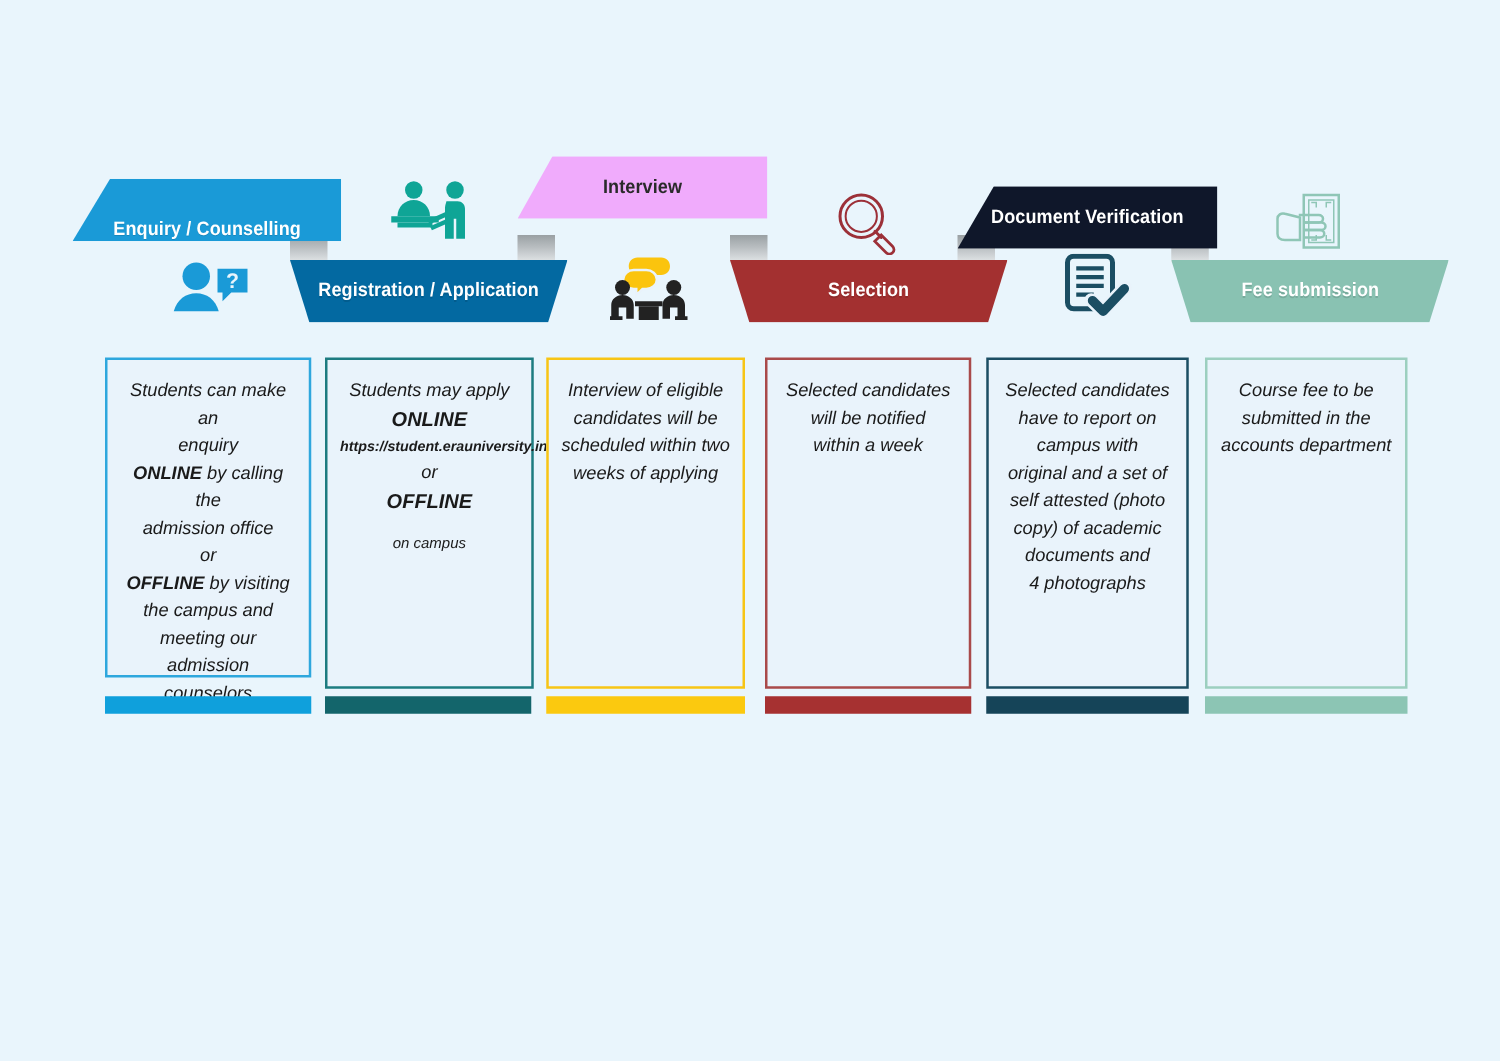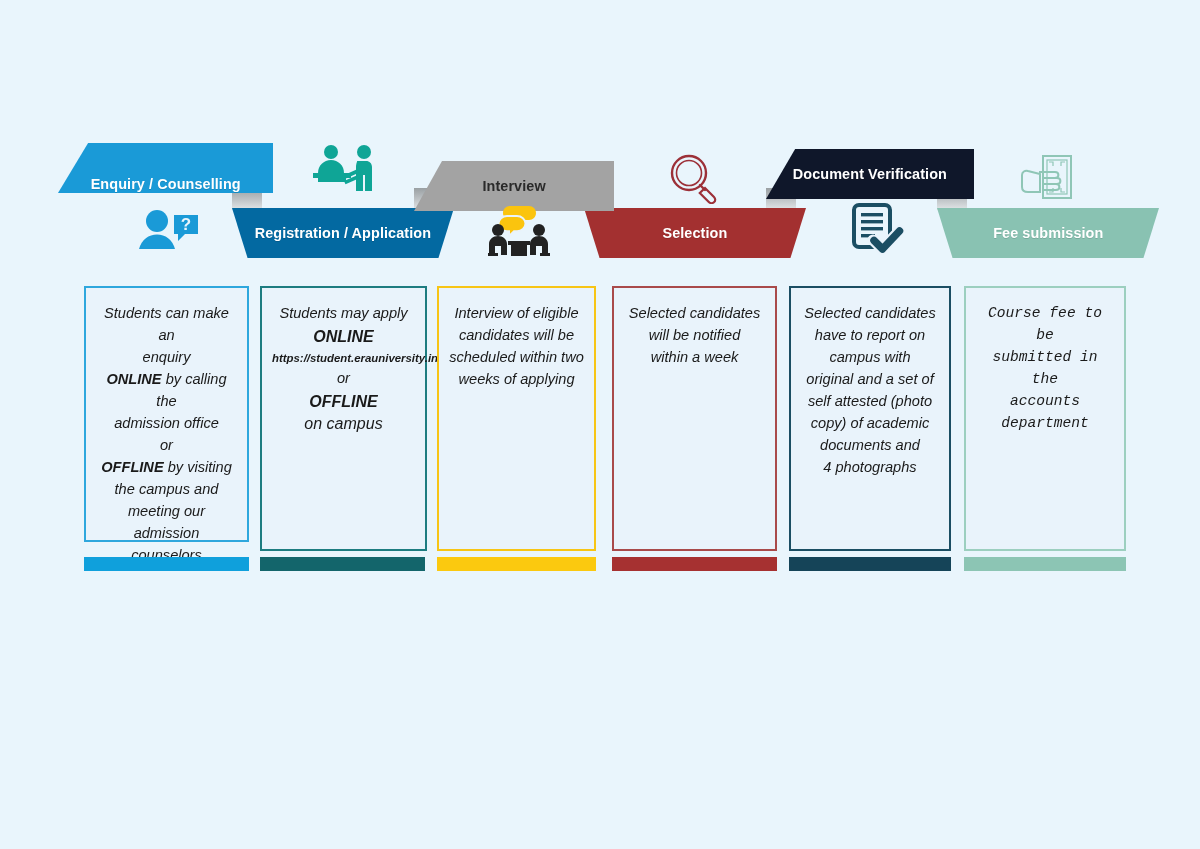--- a/index.html
+++ b/index.html
@@ -94,24 +94,25 @@
     font-style: italic;
   }
   .card-text .url {
     font-size: 11.4px;
     font-weight: bold;
     font-style: italic;
     display: block;
     line-height: 18px;
   }
   .card-text .small {
-    font-size: 16px;
+    font-size: 12px;
     font-style: italic;
     display: block;
     line-height: 19px;
+    margin-top: 11px;
   }
   .card-text .big {
     font-size: 16px;
     font-weight: bold;
     font-style: italic;
     display: block;
     line-height: 25px;
   }
   .footbar {
     position: absolute;
@@ -138,21 +139,21 @@
   </div>
 
   <div class="banner bottom last" style="left:937px; top:208px; width:222px; background:#89c2b2;">
     <span class="label" style="color: rgb(255, 255, 255);">Fee submission</span>
   </div>
 
   <div class="banner top" style="left:58px; top:143px; width:215px; background:#1a9ad7;align-items:flex-end;">
     <span class="label" style="color: rgb(255, 255, 255);">Enquiry / Counselling</span>
   </div>
 
-  <div class="banner top dark-label" style="left:414px; top:161px; width:200px; background:#a3a3a3;">
+  <div class="banner top dark-label" style="left:414px; top:125px; width:200px; background:#f0abfc;">
     <span class="label" style="color: rgb(42, 42, 42);">Interview</span>
   </div>
 
   <div class="banner top" style="left:766px; top:149px; width:208px; background:#0f172a;">
     <span class="label" style="color: rgb(255, 255, 255);">Document Verification</span>
   </div>
 
   <div class="icon-wrap" style="left:133px; top:205px; width:70px; height:50px;">
     <svg width="70" height="50" viewBox="0 0 70 50" aria-hidden="true">
       <circle cx="24" cy="16" r="11" fill="#1a9ad7"></circle>
@@ -276,21 +277,21 @@
         <div>campus with</div>
         <div>original and a set of</div>
         <div>self attested (photo</div>
         <div>copy) of academic</div>
         <div>documents and</div>
         <div>4 photographs</div>
       </div>
   </div>
   <div class="footbar" style="left:789px; top:557px; width:162px; background:#154458;"></div>
 
-  <div class="card" style="left:964px; top:286px; width:162px; height:265px; border-color:#9ccfbf;font-family:Liberation Mono, monospace;">
+  <div class="card" style="left:964px; top:286px; width:162px; height:265px; border-color:#9ccfbf;">
     <div class="card-text">
         <div>Course fee to be</div>
         <div>submitted in the</div>
         <div>accounts department</div>
       </div>
   </div>
   <div class="footbar" style="left:964px; top:557px; width:162px; background:#8cc5b4;"></div>
 
 </div>
 

